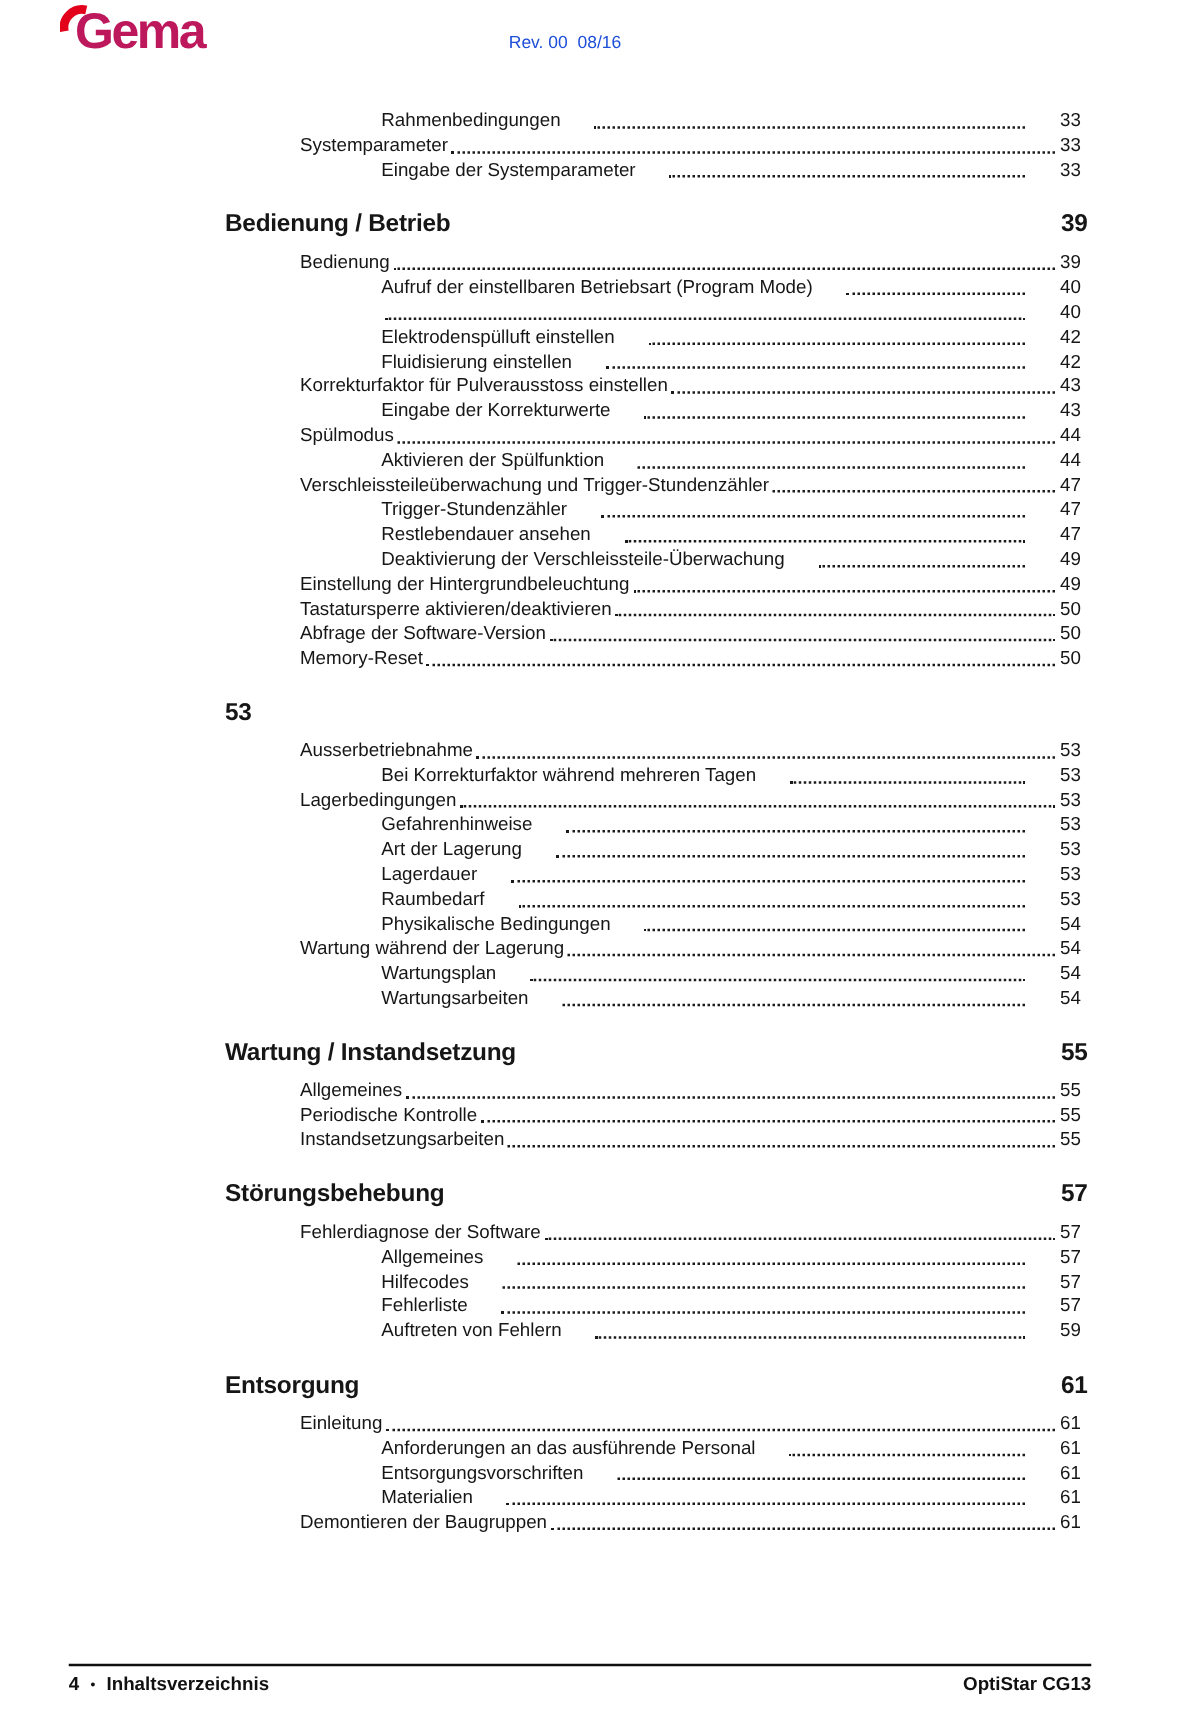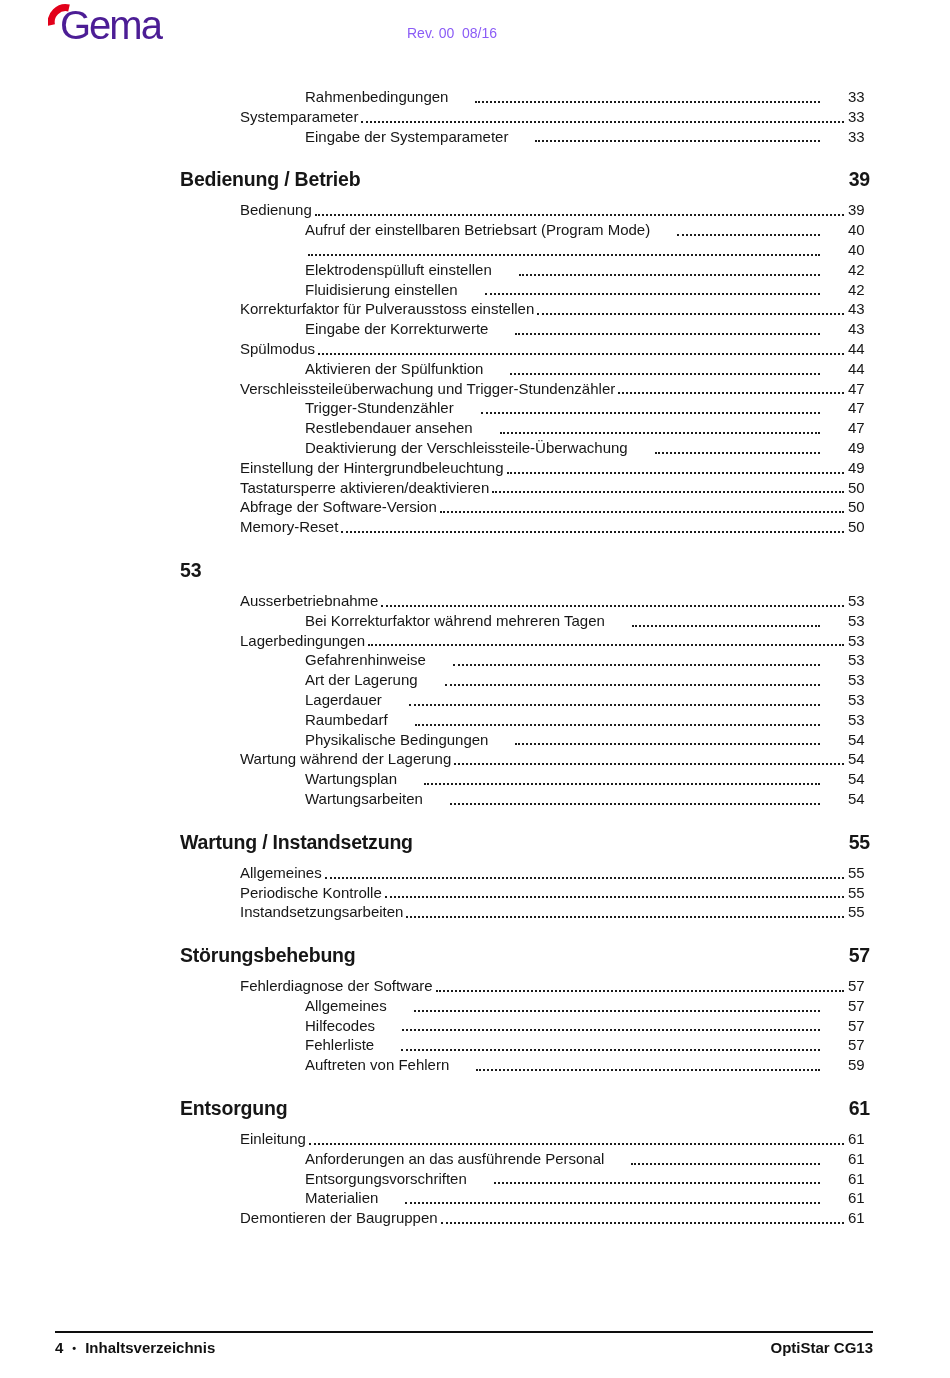--- a/index.html
+++ b/index.html
@@ -10,26 +10,26 @@
     font-family:"Liberation Sans", sans-serif;
     color:#161616;
     overflow:hidden;
   }
 
   
   .logo { position:absolute; left:48px; top:3px; width:130px; height:48px; }
   .logo-arc { position:absolute; left:0; top:1px; }
   .logo-text {
     position:absolute; left:12px; top:-1px;
-    font-size:40px; font-weight:normal; letter-spacing:-2px;
-    color:#4c1d95; line-height:46px;
+    font-size:40px; font-weight:bold; letter-spacing:-2px;
+    color:#be185d; line-height:46px;
   }
   .rev {
     position:absolute; left:407px; top:25px;
-    font-size:14px; color:#8b5cf6; white-space:pre;
+    font-size:14px; color:#1d4ed8; white-space:pre;
   }
 
   
   .toc { position:absolute; left:180px; top:87px; width:690px; }
   .row {
     display:flex; height:19.8px; line-height:19.8px;
     font-size:15px; white-space:nowrap;
   }
   .row .t { flex:none; }
   .row.lvl1 { padding-left:60px; }

